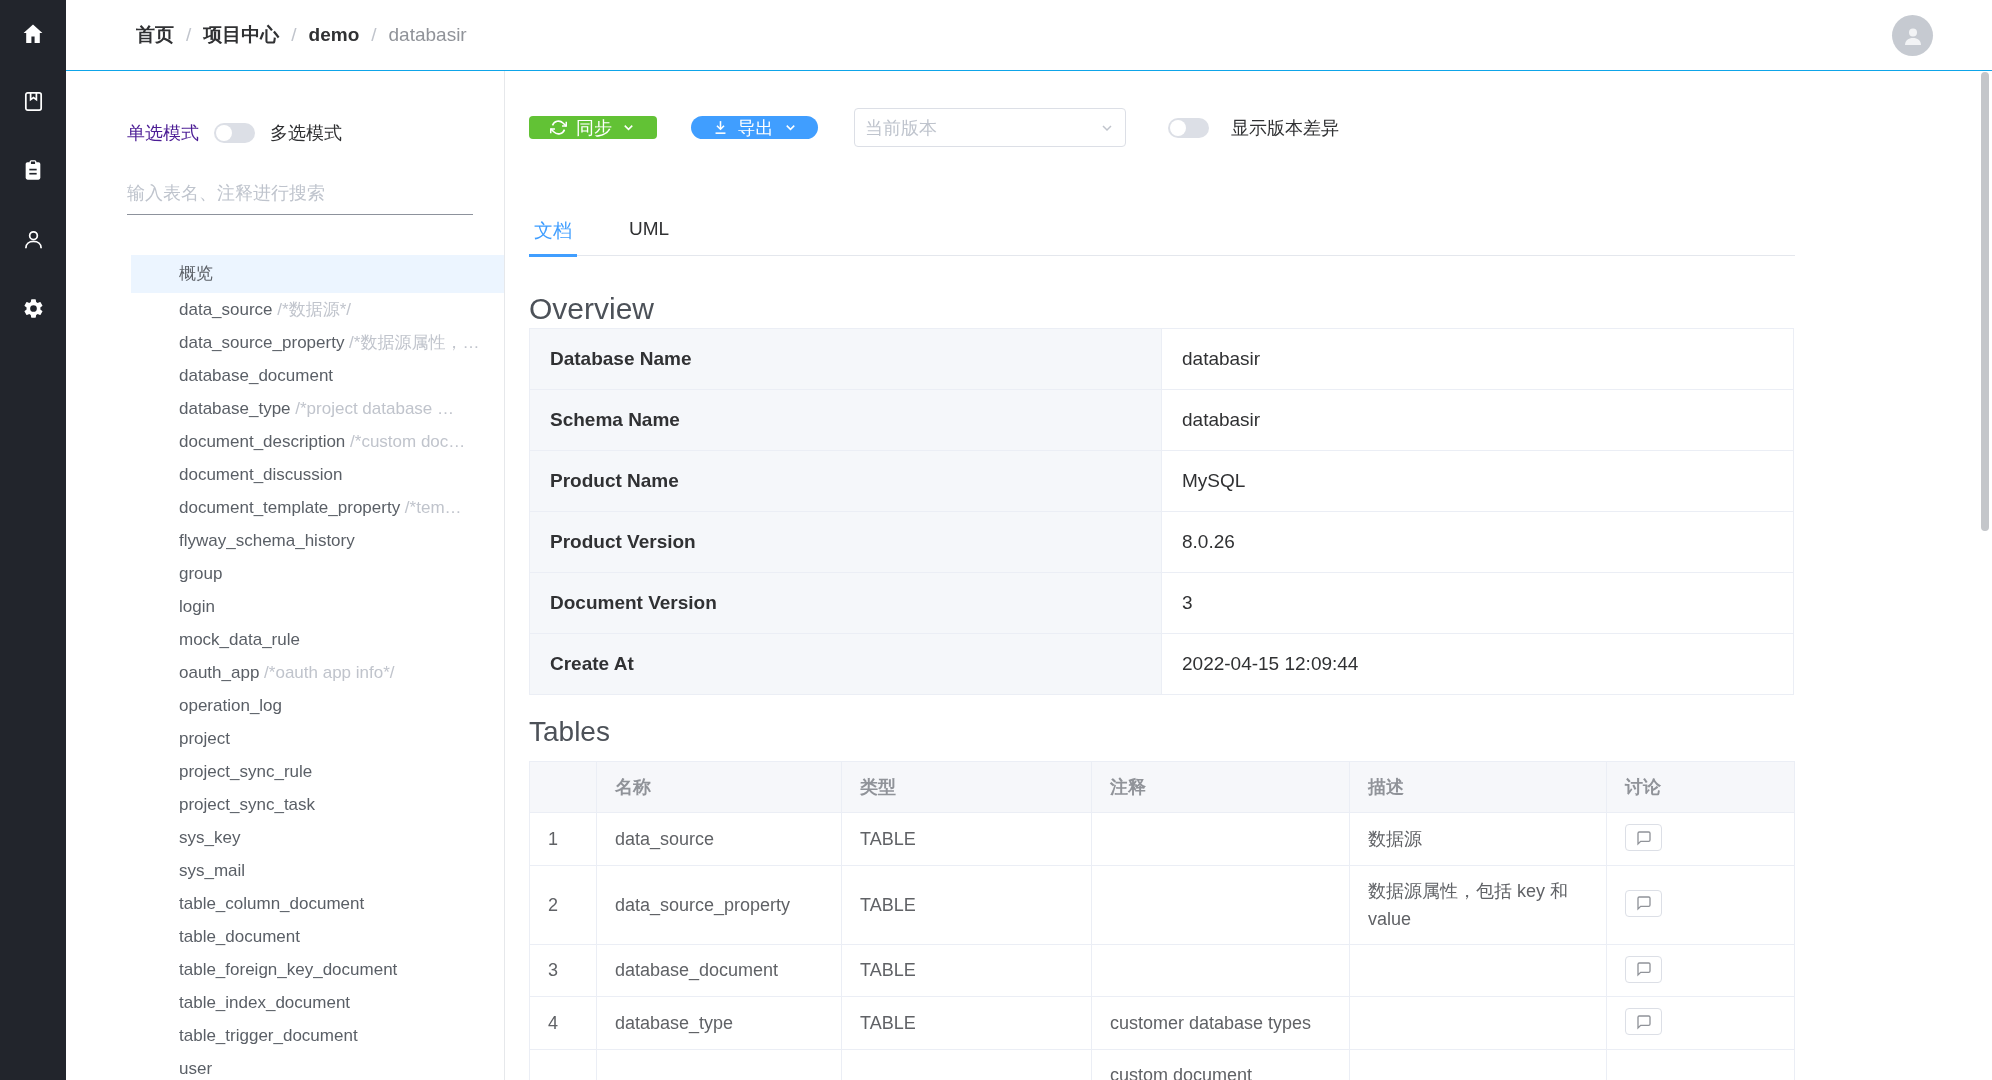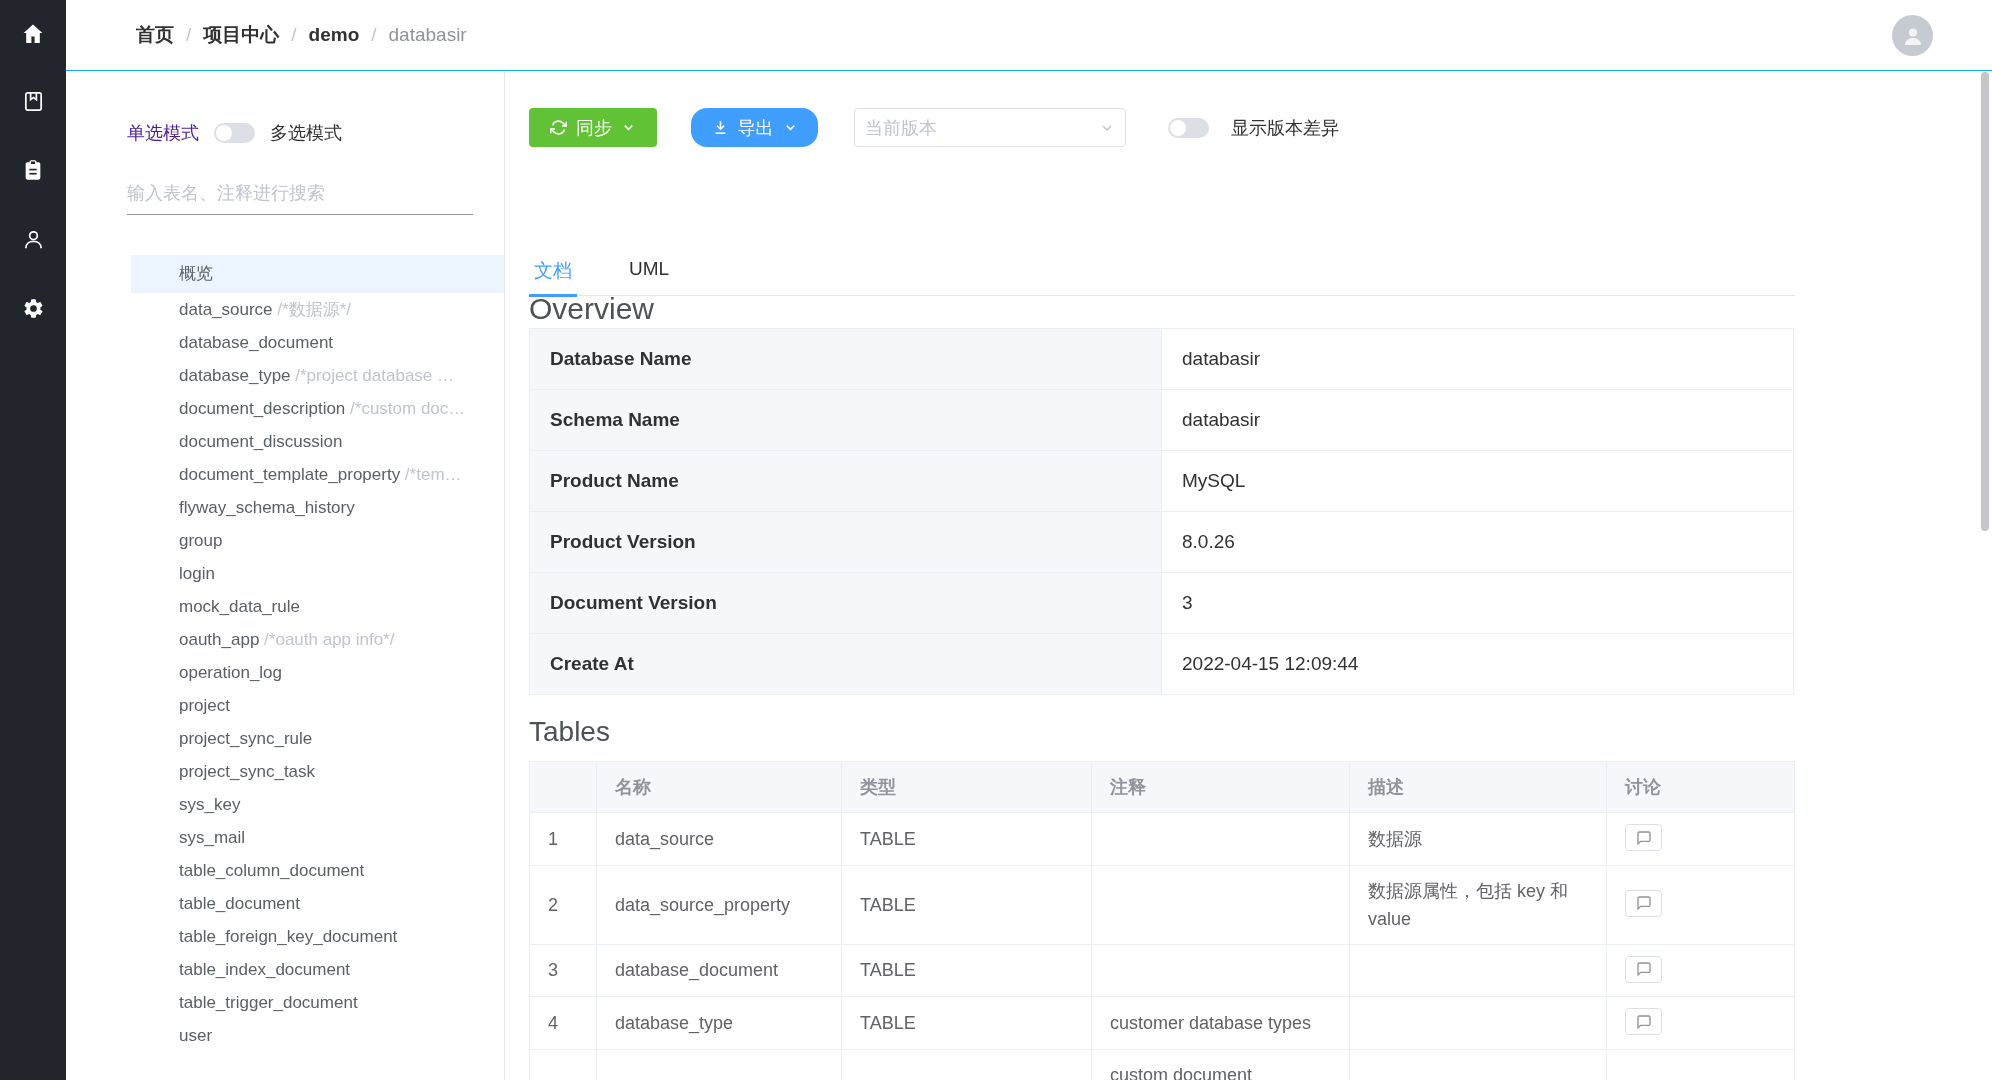--- a/index.html
+++ b/index.html
@@ -36,33 +36,33 @@
                        font-family:"Liberation Sans",sans-serif; color:#606266; }
   .search-wrap input::placeholder { color:#bfc4cd; }
   .tbl-list { margin-top:40px; }
   .tbl-list .row { margin-left:65px; padding-left:48px; height:33px; line-height:33px; font-size:17px;
                    color:#5a5f66; white-space:nowrap; overflow:hidden; cursor:pointer; }
   .tbl-list .row.selected { background:#ecf5ff; height:38px; line-height:38px; }
   .tbl-list .comment { color:#c0c4cc; }
   
   .main { position:absolute; left:505px; top:71px; width:1487px; height:1009px; background:#fff; overflow:hidden; }
   .toolbar { position:absolute; left:24px; top:37px; display:flex; align-items:center; }
-  .btn { height:39px; border:none; border-radius:4px; color:#fff; font-size:18px; cursor:pointer;
+  .btn { height:23px; border:none; border-radius:4px; color:#fff; font-size:18px; cursor:pointer;
          display:inline-flex; align-items:center; justify-content:center; gap:9px;
          font-family:"Liberation Sans",sans-serif; }
   .btn-sync { width:128px; background:#62c235; }
   .btn-export { width:127px; background:#409eff; margin-left:34px;border-radius:16px; }
   .version-select { margin-left:36px; width:272px; height:39px; border:1px solid #dcdfe6; border-radius:4px;
                     display:flex; align-items:center; justify-content:space-between; padding:0 10px;
                     font-size:18px; color:#bfc4cd; cursor:pointer; background:#fff; }
   .diff-switch { margin-left:42px; }
   .diff-label { margin-left:22px; font-size:18px; color:#303133; }
   .tabs { position:absolute; left:24px; top:147px; width:1266px; border-bottom:1px solid #e4e7ed;
           display:flex; gap:47px; }
-  .tab { font-size:19px; padding:0 5px 10px 5px; color:#303133; cursor:pointer;margin-top:40px; }
+  .tab { font-size:19px; padding:0 5px 10px 5px; color:#303133; cursor:pointer; }
   .tab.active { color:#409eff; border-bottom:3px solid #409eff; margin-bottom:-2px; }
   .doc { position:absolute; left:24px; top:221px; width:1266px; }
   .sec-title { font-size:30px; font-weight:400; color:#4c5158; line-height:33px; }
   .sec-title.tables { font-size:28px; margin-top:20px; }
   table { border-collapse:collapse; width:1265px; }
   .ovtable { margin-top:3px; }
   .ovtable td { border:1px solid #ebeef5; height:61px; font-size:19px; padding-left:20px; }
   .ovtable td.label { background:#f5f7fa; font-weight:700; width:632px; color:#303133; }
   .ovtable td.value { color:#303133; }
   .dtable { margin-top:13px; table-layout:fixed; }
@@ -139,20 +139,21 @@
         <span class="knob"></span>
       </span>
     <span class="mode-right">多选模式</span>
   </div>
   <div class="search-wrap">
     <input type="text" placeholder="输入表名、注释进行搜索" style="">
   </div>
   <div class="tbl-list">
       <div class="row selected"><span class="tname">概览</span></div>
       <div class="row"><span class="tname">data_source</span><span class="comment"> /*数据源*/</span></div>
+      <div class="row"><span class="tname">data_source_property</span><span class="comment"> /*数据源属性，…</span></div>
       <div class="row"><span class="tname">database_document</span></div>
       <div class="row"><span class="tname">database_type</span><span class="comment"> /*project database …</span></div>
       <div class="row"><span class="tname">document_description</span><span class="comment"> /*custom doc…</span></div>
       <div class="row"><span class="tname">document_discussion</span></div>
       <div class="row"><span class="tname">document_template_property</span><span class="comment"> /*tem…</span></div>
       <div class="row"><span class="tname">flyway_schema_history</span></div>
       <div class="row"><span class="tname">group</span></div>
       <div class="row"><span class="tname">login</span></div>
       <div class="row"><span class="tname">mock_data_rule</span></div>
       <div class="row"><span class="tname">oauth_app</span><span class="comment"> /*oauth app info*/</span></div>

